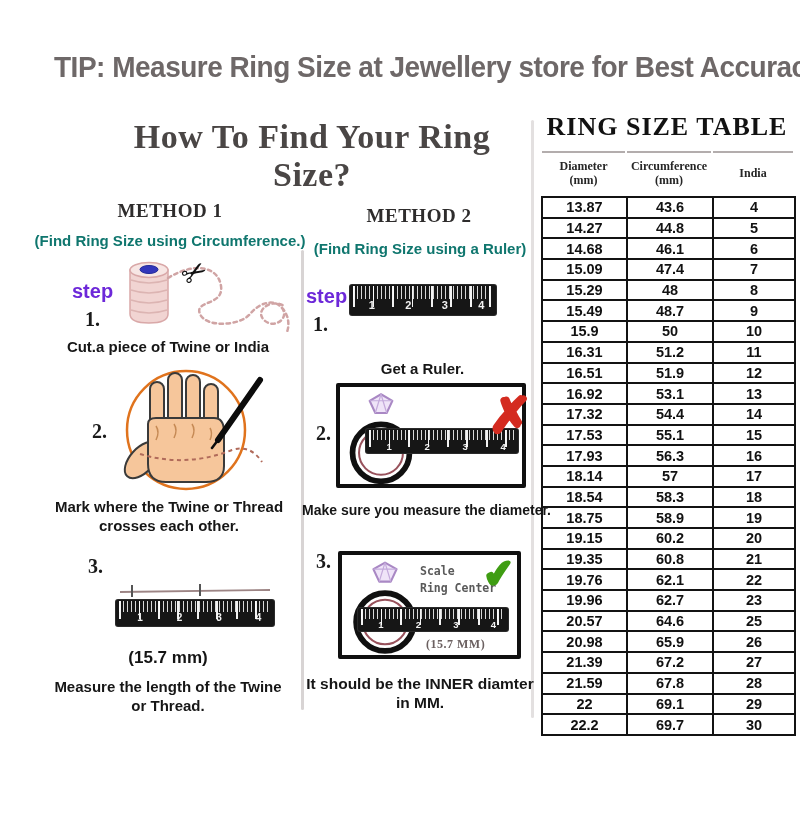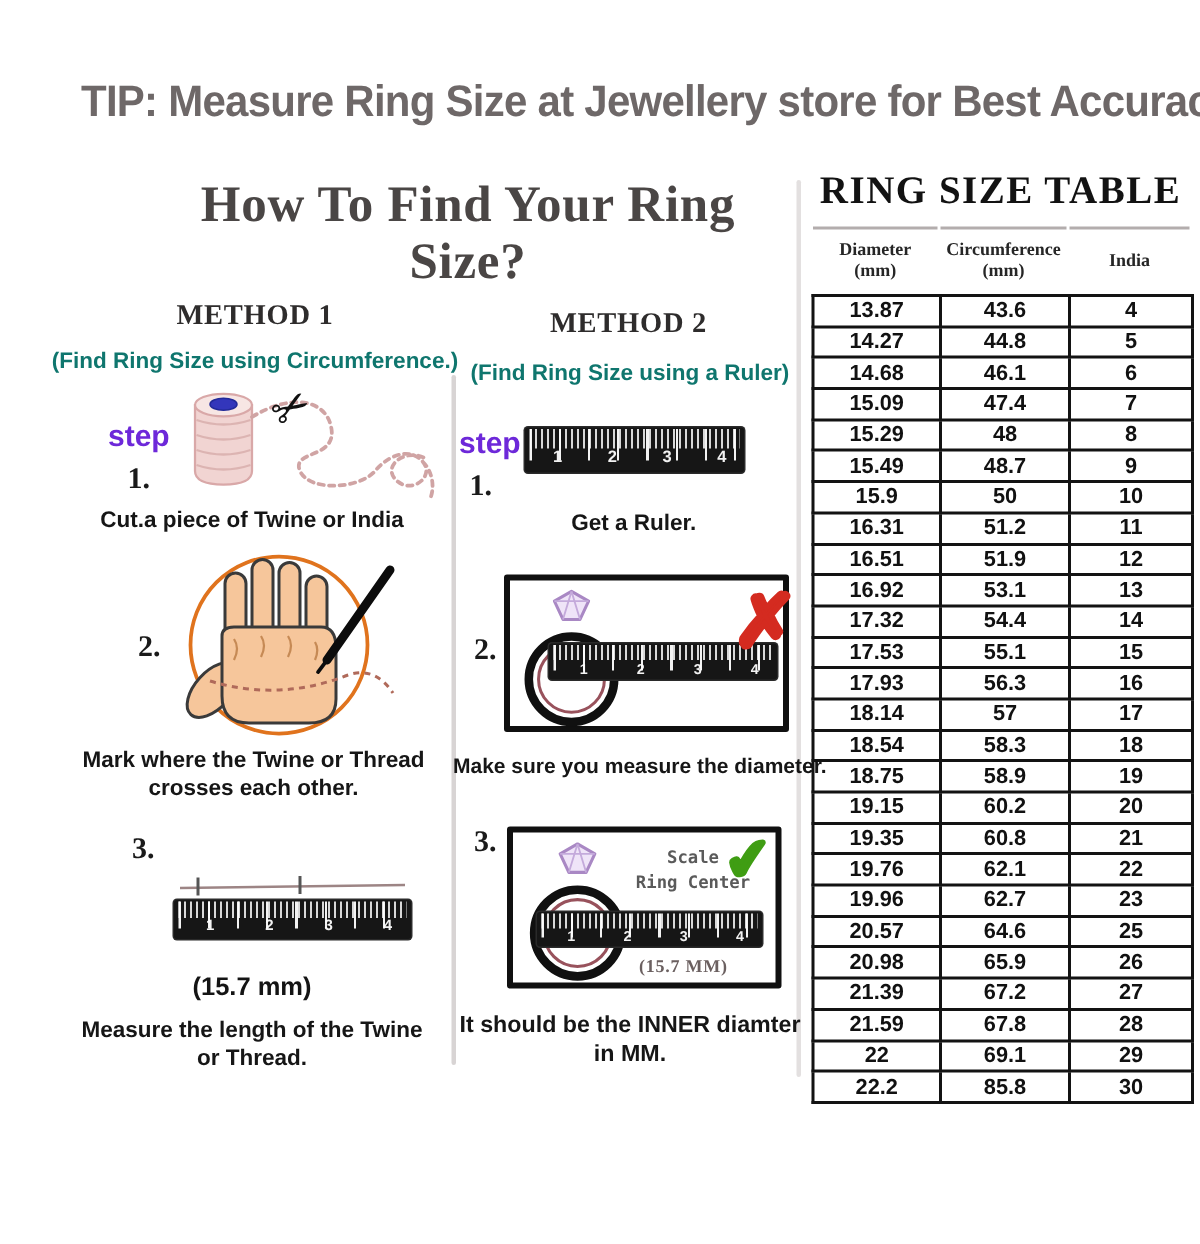--- a/index.html
+++ b/index.html
@@ -44,21 +44,21 @@
 
   
   .frame { border:4px solid #101010; border-radius:2px; background:#fff; }
 
   .scissors { font-size:30px; color:#111; transform:rotate(-32deg); line-height:1; }
   .x-mark { font-size:52px; font-weight:bold; color:#d42b20; line-height:1;
             -webkit-text-stroke:2.5px #d42b20; transform:scaleY(0.92); }
   .check-mark { font-size:38px; font-weight:bold; color:#3f9d13; line-height:1;
                 -webkit-text-stroke:1.5px #3f9d13; transform:rotate(-6deg); }
   .scale-note { font-family:"DejaVu Sans Mono", monospace; font-size:11.5px; font-weight:bold;
-                color:#5a5a5a; text-align:center; line-height:1.5; }
+                color:#5a5a5a; text-align:left; line-height:1.5; }
   .mm-note { font-family:"Liberation Serif", serif; font-size:12px; font-weight:bold;
              color:#6b6060; letter-spacing:0.5px; }
   .m1-note { font-size:17px; font-weight:bold; color:#141414; text-align:center; }
 
   
   .table-title { left:540px; top:112px; width:254px; text-align:center;
                  font-family:"Liberation Serif", serif; font-size:26px; font-weight:bold;
                  color:#121212; letter-spacing:1px; white-space:nowrap; }
   .thead { left:541px; top:151px; width:253px; height:44px; display:flex; }
   .th-cell { border-top:2px solid #b3adad; margin:0 1px; display:flex; flex-direction:column;
@@ -144,21 +144,21 @@
   <div class="abs step-label" style="left:306px; top:285px;">step</div>
   <div class="abs ruler" style="left:350px; top:285px; width:146px; height:30px; font-size:11px;">
     <div class="ruler-nums">
         <span>1</span>
         <span>2</span>
         <span>3</span>
         <span>4</span>
       </div>
   </div>
   <div class="abs step-num" style="left:313px; top:313px;">1.</div>
-  <div class="abs caption" style="left:335px; top:340px; width:175px; text-align:center;">Get a Ruler.</div>
+  <div class="abs caption" style="left:335px; top:360px; width:175px; text-align:center;">Get a Ruler.</div>
 
   <div class="abs step-num" style="left:316px; top:422px;">2.</div>
   <div class="abs frame" style="left:336px; top:383px; width:190px; height:105px;">
     <svg class="abs" style="left:8px; top:4px;" width="66" height="96" viewBox="0 0 80 118">
       <path d="M40 4 L54 12 L47 27 L33 27 L26 12 Z" fill="#efe4f8" stroke="#a988c4" stroke-width="2.5" stroke-linejoin="round"></path>
       <path d="M26 12 L54 12 M40 4 L33 27 M40 4 L47 27" stroke="#c4aadb" stroke-width="1.5" fill="none"></path>
       <circle cx="40" cy="76" r="35" fill="none" stroke="#101010" stroke-width="7"></circle>
       <circle cx="40" cy="76" r="27" fill="none" stroke="#98525c" stroke-width="2.5"></circle>
     </svg>
     <div class="abs ruler" style="left:26px; top:42px; width:152px; height:24px; font-size:9.5px;">
@@ -339,19 +339,19 @@
           <td>67.8</td>
           <td>28</td>
         </tr>
         <tr>
           <td>22</td>
           <td>69.1</td>
           <td>29</td>
         </tr>
         <tr>
           <td>22.2</td>
-          <td>85.8</td>
+          <td>69.7</td>
           <td>30</td>
         </tr>
       </tbody>
   </table>
 
 </div>
 
 </body></html>

